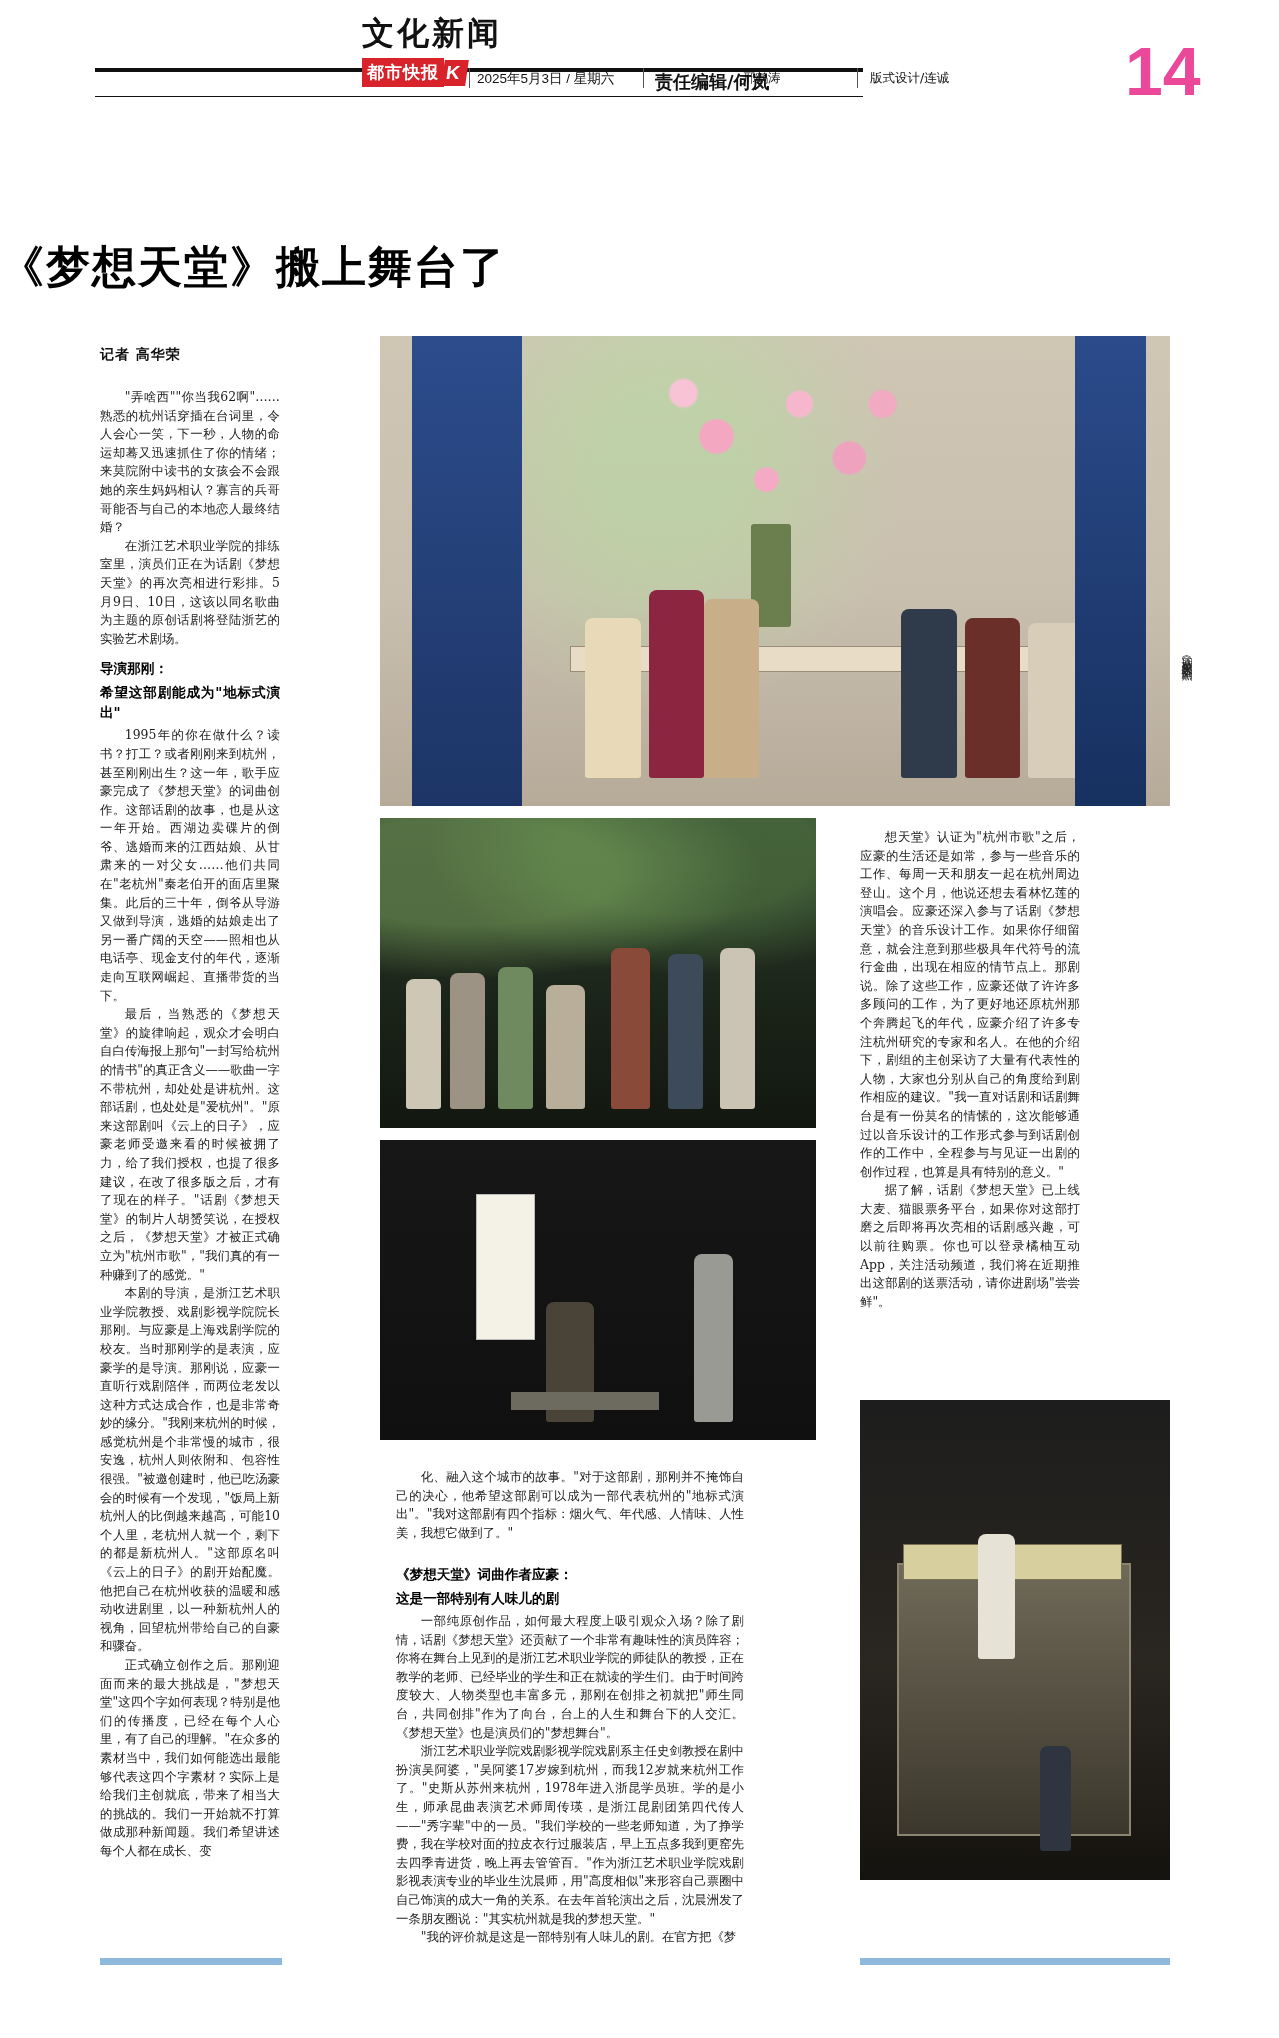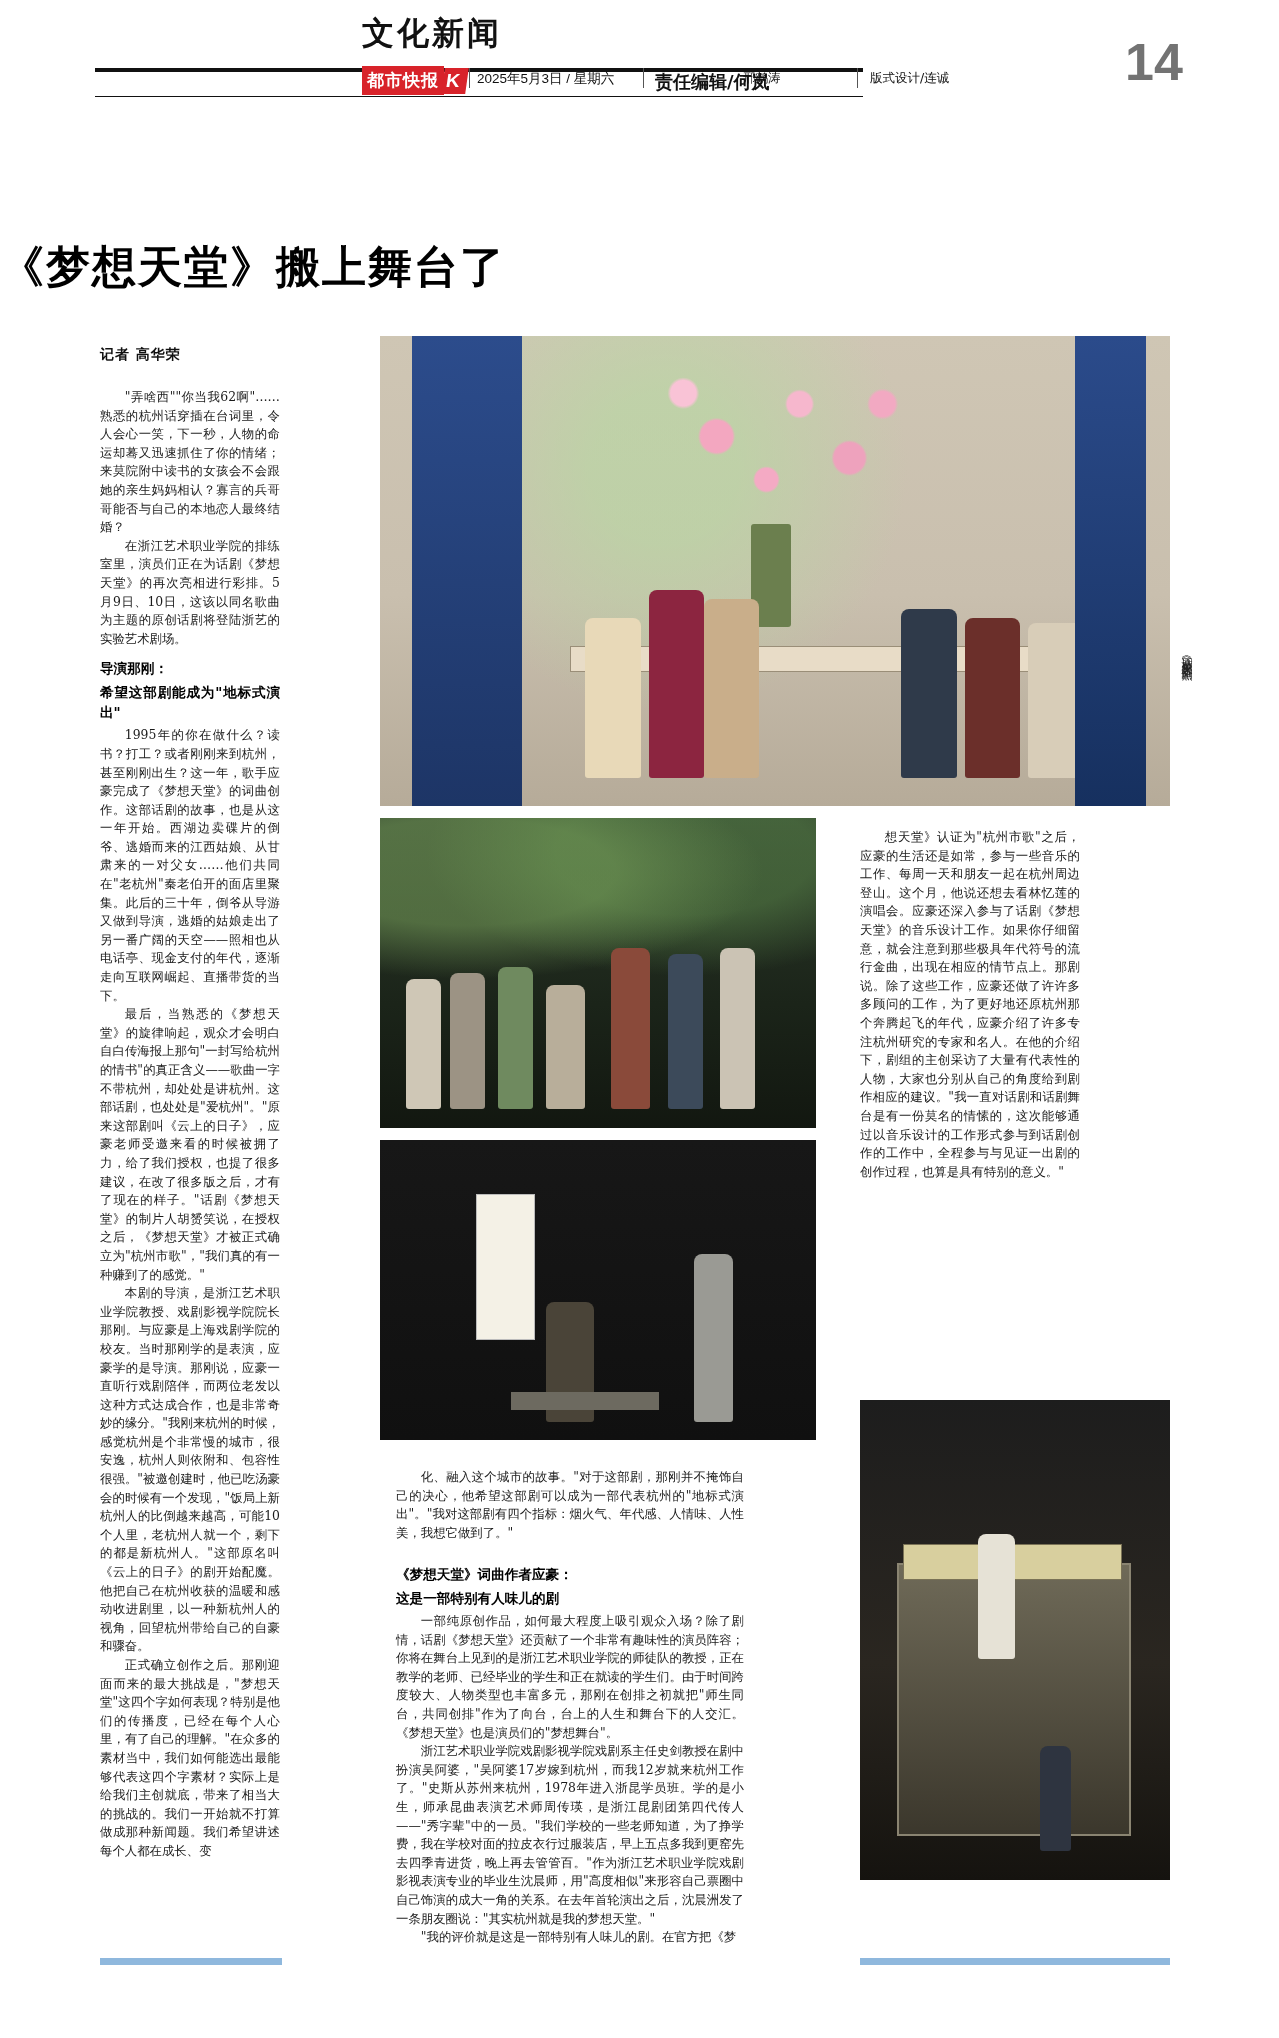--- a/index.html
+++ b/index.html
@@ -129,22 +129,22 @@
     font-family: "DejaVu Sans", "Liberation Sans", sans-serif;
     font-size: 12.5px;
     color: #111;
   }
   .page-number {
     position: absolute;
     left: 1030px;
     top: 22px;
     font-family: "Liberation Sans", sans-serif;
     font-weight: bold;
-    font-size: 52px;
-    color: #737373;
+    font-size: 68px;
+    color: #ec4899;
   }
 
   
   .headline-sub {
     position: absolute;
     left: 0;
     top: 178px;
     width: 1279px;
     text-align: center;
     font-family: "DejaVu Sans", "Liberation Sans", sans-serif;
@@ -307,21 +307,21 @@
 <body>
 
 <div class="page">
 
   <div class="masthead">
     <div class="masthead-title">文化新闻</div>
     <div class="masthead-rule"></div>
     <div class="masthead-rule2"></div>
 
     <div class="brand-en" style="top:66px; left:267px;">DUSHIKUAIBAO</div>
-    <div class="brand-block" style="top:56px;border-radius:8px;">
+    <div class="brand-block" style="top:48px;border-radius:8px;">
       <span class="brand-cn">都市快报</span>
       <span class="brand-k">K</span>
     </div>
 
     <div class="meta-sep" style="left:374px;"></div>
     <div class="meta-date">2025年5月3日 / 星期六</div>
     <div class="meta-sep" style="left:548px;"></div>
     <div class="meta-editor">责任编辑/何岚</div>
     <div class="meta-editor2">邢鹤涛</div>
     <div class="meta-sep" style="left:762px;"></div>
@@ -397,18 +397,19 @@
   <div class="col col3">
     <div class="subhead" style="margin-top:4px;">《梦想天堂》词曲作者应豪：</div>
     <div class="subhead" style="margin-top:0;">这是一部特别有人味儿的剧</div>
     <p>一部纯原创作品，如何最大程度上吸引观众入场？除了剧情，话剧《梦想天堂》还贡献了一个非常有趣味性的演员阵容；你将在舞台上见到的是浙江艺术职业学院的师徒队的教授，正在教学的老师、已经毕业的学生和正在就读的学生们。由于时间跨度较大、人物类型也丰富多元，那刚在创排之初就把"师生同台，共同创排"作为了向台，台上的人生和舞台下的人交汇。《梦想天堂》也是演员们的"梦想舞台"。</p>
     <p>浙江艺术职业学院戏剧影视学院戏剧系主任史剑教授在剧中扮演吴阿婆，"吴阿婆17岁嫁到杭州，而我12岁就来杭州工作了。"史斯从苏州来杭州，1978年进入浙昆学员班。学的是小生，师承昆曲表演艺术师周传瑛，是浙江昆剧团第四代传人——"秀字辈"中的一员。"我们学校的一些老师知道，为了挣学费，我在学校对面的拉皮衣行过服装店，早上五点多我到更窑先去四季青进货，晚上再去管管百。"作为浙江艺术职业学院戏剧影视表演专业的毕业生沈晨师，用"高度相似"来形容自己票圈中自己饰演的成大一角的关系。在去年首轮演出之后，沈晨洲发了一条朋友圈说："其实杭州就是我的梦想天堂。"</p>
     <p>"我的评价就是这是一部特别有人味儿的剧。在官方把《梦</p>
   </div>
 
   <div class="col col4">
     <p>想天堂》认证为"杭州市歌"之后，应豪的生活还是如常，参与一些音乐的工作、每周一天和朋友一起在杭州周边登山。这个月，他说还想去看林忆莲的演唱会。应豪还深入参与了话剧《梦想天堂》的音乐设计工作。如果你仔细留意，就会注意到那些极具年代符号的流行金曲，出现在相应的情节点上。那剧说。除了这些工作，应豪还做了许许多多顾问的工作，为了更好地还原杭州那个奔腾起飞的年代，应豪介绍了许多专注杭州研究的专家和名人。在他的介绍下，剧组的主创采访了大量有代表性的人物，大家也分别从自己的角度给到剧作相应的建议。"我一直对话剧和话剧舞台是有一份莫名的情愫的，这次能够通过以音乐设计的工作形式参与到话剧创作的工作中，全程参与与见证一出剧的创作过程，也算是具有特别的意义。"</p>
+    <p>据了解，话剧《梦想天堂》已上线大麦、猫眼票务平台，如果你对这部打磨之后即将再次亮相的话剧感兴趣，可以前往购票。你也可以登录橘柚互动App，关注活动频道，我们将在近期推出这部剧的送票活动，请你进剧场"尝尝鲜"。</p>
   </div>
 
   <div class="accent-bar accent-left"></div>
   <div class="accent-bar accent-right"></div>
 
 </div>
 
 </body></html>

